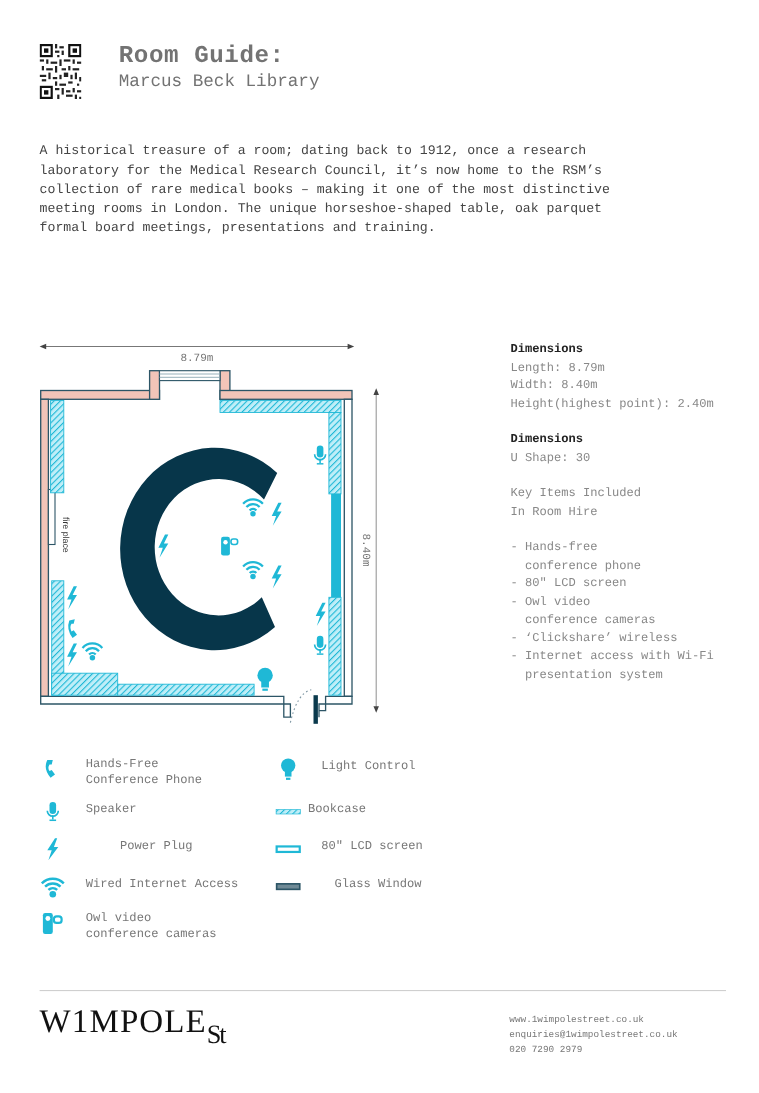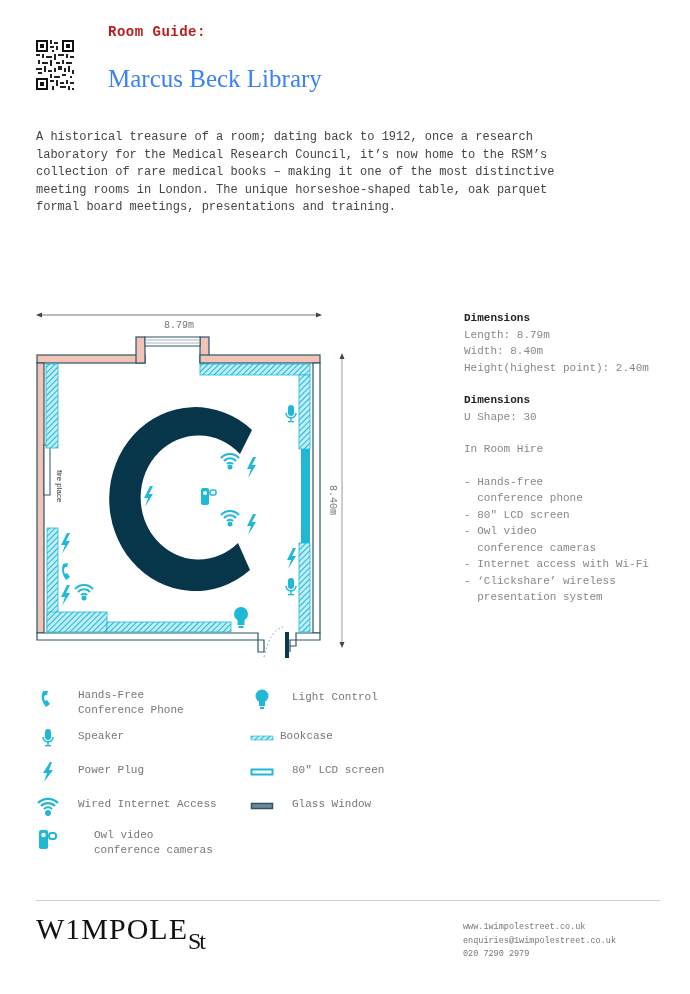--- a/index.html
+++ b/index.html
@@ -1,20 +1,20 @@
 <!DOCTYPE html>
 <html><head>
 <meta charset="utf-8">
 <style>
   html, body { margin:0; padding:0; background:#ffffff; }
   body { width:690px; height:994px; position:relative; overflow:hidden; font-family:"Liberation Mono", "DejaVu Sans Mono", monospace; color:#555; }
   .abs { position:absolute; }
   .qr { left:36px; top:40px; width:38px; height:50px; }
-  .title1 { left:108px; top:24px; font-size:14px; font-weight:bold; color:#b91c1c; letter-spacing:0.5px; font-family:"Liberation Mono", monospace; }
-  .title2 { left:108px; top:65px; font-size:25px; color:#3b82f6; font-family:Liberation Serif, serif; }
+  .title1 { left:108px; top:38px; font-size:22px; font-weight:bold; color:#737373; letter-spacing:0.5px; font-family:"Liberation Mono", monospace; }
+  .title2 { left:108px; top:65px; font-size:16px; color:#737373; font-family:Liberation Mono, monospace; }
   .desc { left:36px; top:129px; width:620px; font-size:12px; line-height:17.6px; color:#444; }
   .desc span { display:block; white-space:pre; }
   .info { left:464px; top:310px; width:220px; font-size:11px; line-height:16.5px; color:#888; }
   .info .h { color:#222; font-weight:bold; }
   .info .gap { height:16px; }
   .info .li { white-space:pre; }
   .legend-item { position:absolute; display:flex; align-items:flex-start; }
   .legend-icon { width:24px; height:22px; display:flex; align-items:center; justify-content:center; }
   .legend-label { font-size:11px; line-height:15px; color:#777; white-space:pre; }
   .divider { left:36px; top:900px; width:624px; height:1px; background:#cfcfcf; }
@@ -211,71 +211,72 @@
 
 <div class="abs info">
   <div class="h">Dimensions</div>
   <div>Length: 8.79m</div>
   <div>Width: 8.40m</div>
   <div>Height(highest point): 2.40m</div>
   <div class="gap"></div>
   <div class="h">Dimensions</div>
   <div>U Shape: 30</div>
   <div class="gap"></div>
+  <div>Key Items Included</div>
   <div>In Room Hire</div>
   <div class="gap"></div>
   <div class="li">- Hands-free</div>
   <div class="li">  conference phone</div>
   <div class="li">- 80" LCD screen</div>
   <div class="li">- Owl video</div>
   <div class="li">  conference cameras</div>
+  <div class="li">- ‘Clickshare’ wireless</div>
   <div class="li">- Internet access with Wi-Fi</div>
-  <div class="li">- ‘Clickshare’ wireless</div>
   <div class="li">  presentation system</div>
 </div>
 
 <div>
   <div class="legend-item" style="left:36px;top:688px;">
     <svg class="legend-icon" viewBox="0 0 24 22">
         <path d="M7 3 Q3 11 10 19 L14 16 L11 12 L9 13 Q7 10 9 7 L11 7 L12 3 Z" fill="#1fb8d6"></path>
       </svg>
     <div class="legend-label" style="margin-left:18px;">Hands-Free
 Conference Phone</div>
   </div>
   <div class="legend-item" style="left:36px;top:727px;">
     <svg class="legend-icon" viewBox="0 0 24 22">
         <rect x="9" y="2" width="6" height="11" rx="3" fill="#1fb8d6"></rect>
         <path d="M7 10 A5 5 0 0 0 17 10" fill="none" stroke="#1fb8d6" stroke-width="1.5"></path>
         <rect x="11.3" y="14" width="1.4" height="4" fill="#1fb8d6"></rect>
         <rect x="9" y="18" width="6" height="1.4" fill="#1fb8d6"></rect>
       </svg>
     <div class="legend-label" style="margin-left:18px;margin-top:2px;">Speaker</div>
   </div>
-  <div class="legend-item" style="left:36px;top:761px;">
+  <div class="legend-item" style="left:36px;top:761px;gap:31px;">
     <svg class="legend-icon" viewBox="0 0 24 22">
         <path d="M14 1 L7 12 L11 12 L8 21 L17 9 L13 9 L16 1 Z" fill="#1fb8d6"></path>
       </svg>
     <div class="legend-label" style="margin-left:18px;margin-top:2px;">Power Plug</div>
   </div>
   <div class="legend-item" style="left:36px;top:795px;">
     <svg class="legend-icon" viewBox="0 0 24 22">
         <path d="M2 8 A14 14 0 0 1 22 8" fill="none" stroke="#1fb8d6" stroke-width="2.2"></path>
         <path d="M5 11 A10 10 0 0 1 19 11" fill="none" stroke="#1fb8d6" stroke-width="2.2"></path>
         <path d="M8 14 A6 6 0 0 1 16 14" fill="none" stroke="#1fb8d6" stroke-width="2.2"></path>
         <circle cx="12" cy="18" r="3" fill="#1fb8d6"></circle>
       </svg>
     <div class="legend-label" style="margin-left:18px;margin-top:2px;">Wired Internet Access</div>
   </div>
   <div class="legend-item" style="left:36px;top:828px;">
     <svg class="legend-icon" viewBox="0 0 24 22">
         <rect x="3" y="2" width="9" height="19" rx="2" fill="#1fb8d6"></rect>
         <circle cx="7.5" cy="7" r="2.2" fill="#fff"></circle>
         <rect x="13" y="5" width="7" height="6" rx="2.5" fill="none" stroke="#1fb8d6" stroke-width="2"></rect>
       </svg>
-    <div class="legend-label" style="margin-left:34px;">Owl video
+    <div class="legend-label" style="margin-left:18px;">Owl video
 conference cameras</div>
   </div>
 
   <div class="legend-item" style="left:250px;top:688px;">
     <svg class="legend-icon" viewBox="0 0 24 22">
         <circle cx="12" cy="8" r="6.5" fill="#1fb8d6"></circle>
         <rect x="9" y="13" width="6" height="5" fill="#1fb8d6"></rect>
         <rect x="10" y="19" width="4" height="2" fill="#1fb8d6"></rect>
       </svg>
     <div class="legend-label" style="margin-left:18px;margin-top:2px;">Light Control</div>
@@ -285,21 +286,21 @@
         <rect x="1" y="9" width="22" height="4" fill="url(#hatch)" stroke="#1fb8d6" stroke-width="0.6"></rect>
       </svg>
     <div class="legend-label" style="margin-left:6px;margin-top:2px;">Bookcase</div>
   </div>
   <div class="legend-item" style="left:250px;top:761px;">
     <svg class="legend-icon" viewBox="0 0 24 22">
         <rect x="1.5" y="8.5" width="21" height="5" fill="#fff" stroke="#1fb8d6" stroke-width="2"></rect>
       </svg>
     <div class="legend-label" style="margin-left:18px;margin-top:2px;">80" LCD screen</div>
   </div>
-  <div class="legend-item" style="left:250px;top:795px;">
+  <div class="legend-item" style="left:250px;top:795px;gap:12px;">
     <svg class="legend-icon" viewBox="0 0 24 22">
         <rect x="1.5" y="8.5" width="21" height="5" fill="#6f8a96" stroke="#2c5566" stroke-width="1.5"></rect>
       </svg>
     <div class="legend-label" style="margin-left:18px;margin-top:2px;">Glass Window</div>
   </div>
 </div>
 
 <div class="abs divider"></div>
 
 <div class="abs logo"><span>W1MPOLE</span><sub>St</sub></div>

